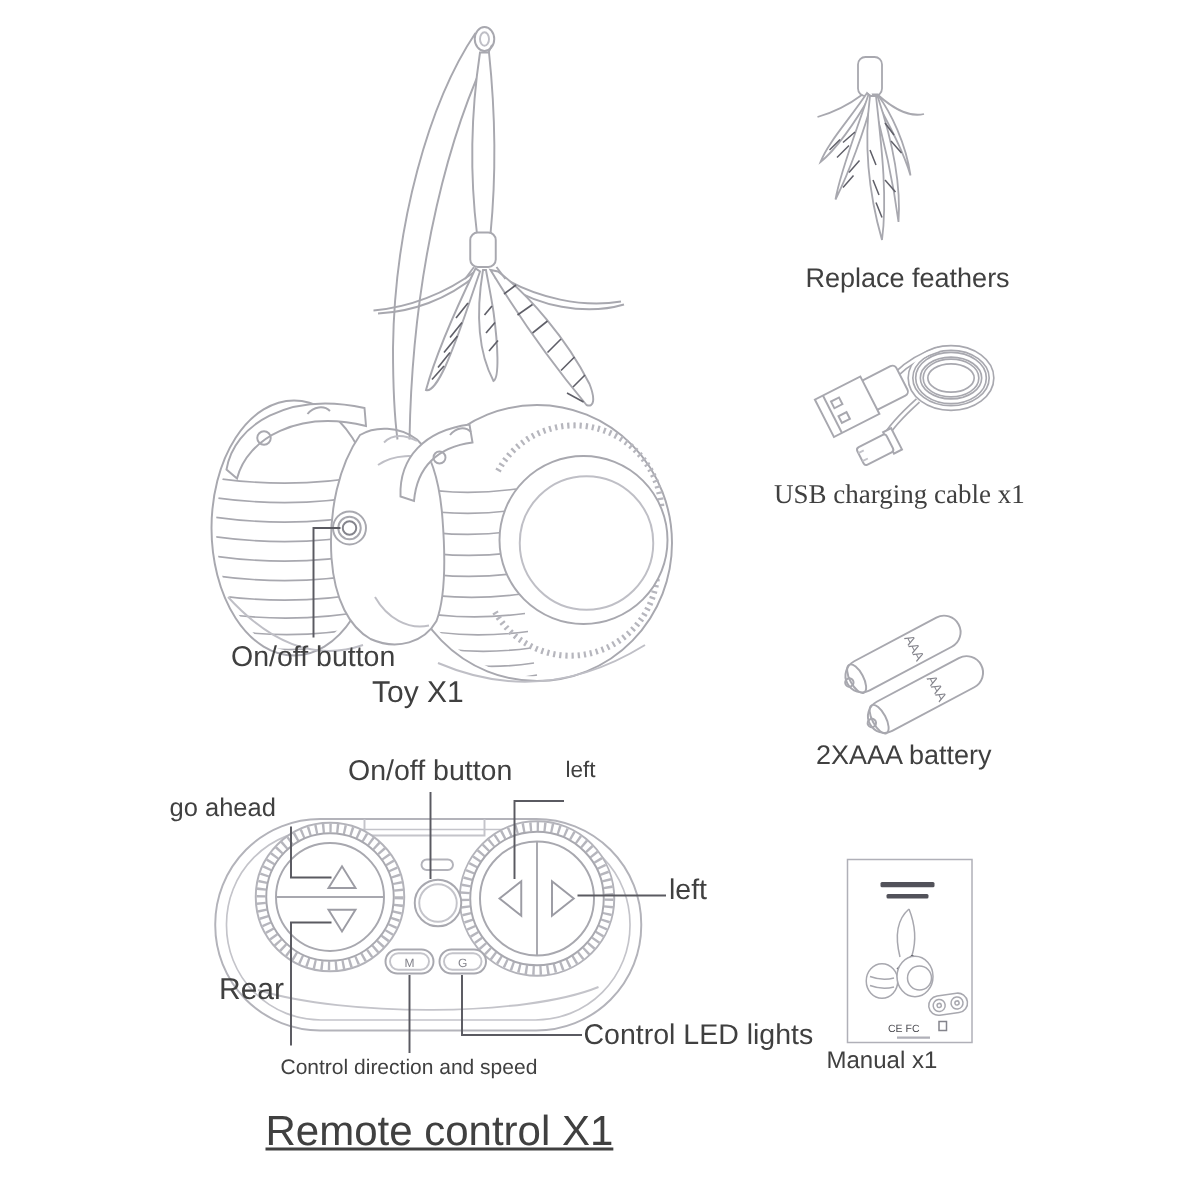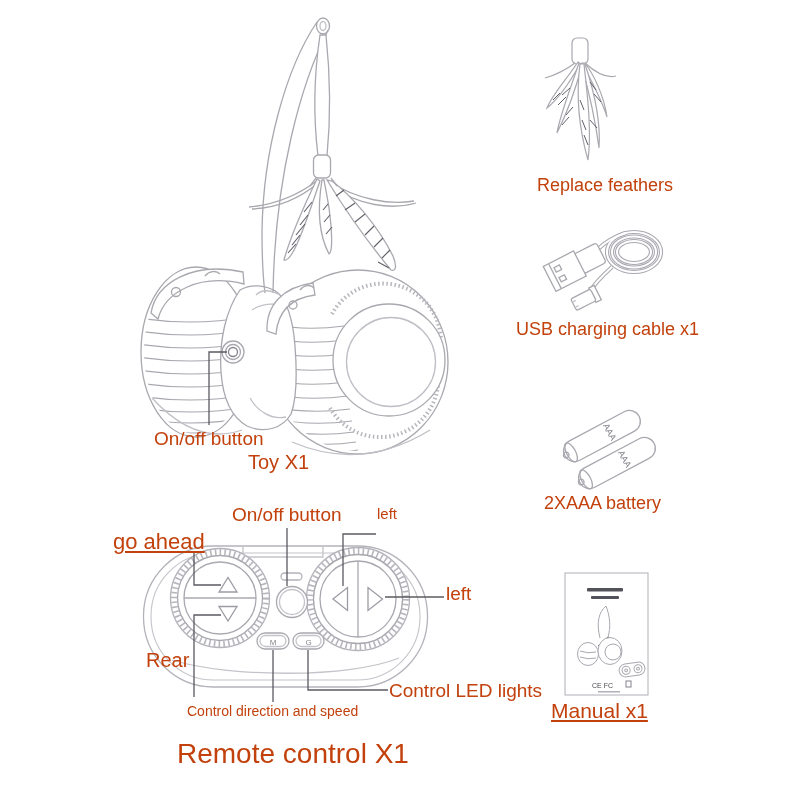--- a/index.html
+++ b/index.html
@@ -1,33 +1,33 @@
 <!DOCTYPE html>
 <html><head>
 <meta charset="utf-8">
 <style>
   html,body{margin:0;padding:0;background:#ffffff;}
   #canvas{position:relative;width:800px;height:800px;background:#ffffff;overflow:hidden;
           font-family:"Liberation Sans", sans-serif;}
   #art{position:absolute;left:0;top:0;}
-  .lbl{position:absolute;color:#c2410c;white-space:nowrap;line-height:1.1;}
+  .lbl{position:absolute;color:#404040;white-space:nowrap;line-height:1.1;}
   #lbl-toy-onoff     {left:154px;top:429px;font-size:19px;}
   #lbl-toy-caption   {left:248px;top:451px;font-size:20px;}
   #lbl-remote-onoff  {left:232px;top:505px;font-size:19px;}
-  #lbl-go-ahead      {left:113px;top:530px;font-size:22px;text-decoration:underline;}
+  #lbl-go-ahead      {left:113px;top:530px;font-size:17px;}
   #lbl-left          {left:377px;top:506px;font-size:15px;}
   #lbl-right         {left:446px;top:584px;font-size:19px;}
   #lbl-rear          {left:146px;top:649px;font-size:20px;}
   #lbl-led           {left:389px;top:681px;font-size:19px;}
   #lbl-direction     {left:187px;top:704px;font-size:14px;}
-  #lbl-remote-caption{left:177px;top:739px;font-size:28px;}
+  #lbl-remote-caption{left:177px;top:739px;font-size:28px;text-decoration:underline;}
   #cap-feathers      {left:537px;top:176px;font-size:18px;}
-  #cap-usb           {left:516px;top:320px;font-size:18px;}
+  #cap-usb           {left:516px;top:320px;font-size:18px;font-family:Liberation Serif, serif;}
   #cap-battery       {left:544px;top:494px;font-size:18px;}
-  #cap-manual        {left:551px;top:699px;font-size:21px;text-decoration:underline;}
+  #cap-manual        {left:551px;top:699px;font-size:16px;}
 </style>
 </head>
 <body>
 
 <div id="canvas">
 
 <svg id="art" width="800" height="800" viewBox="0 0 800 800">
   <defs>
     <clipPath id="cp-lw">
           <ellipse cx="196" cy="352" rx="52" ry="82"></ellipse>

